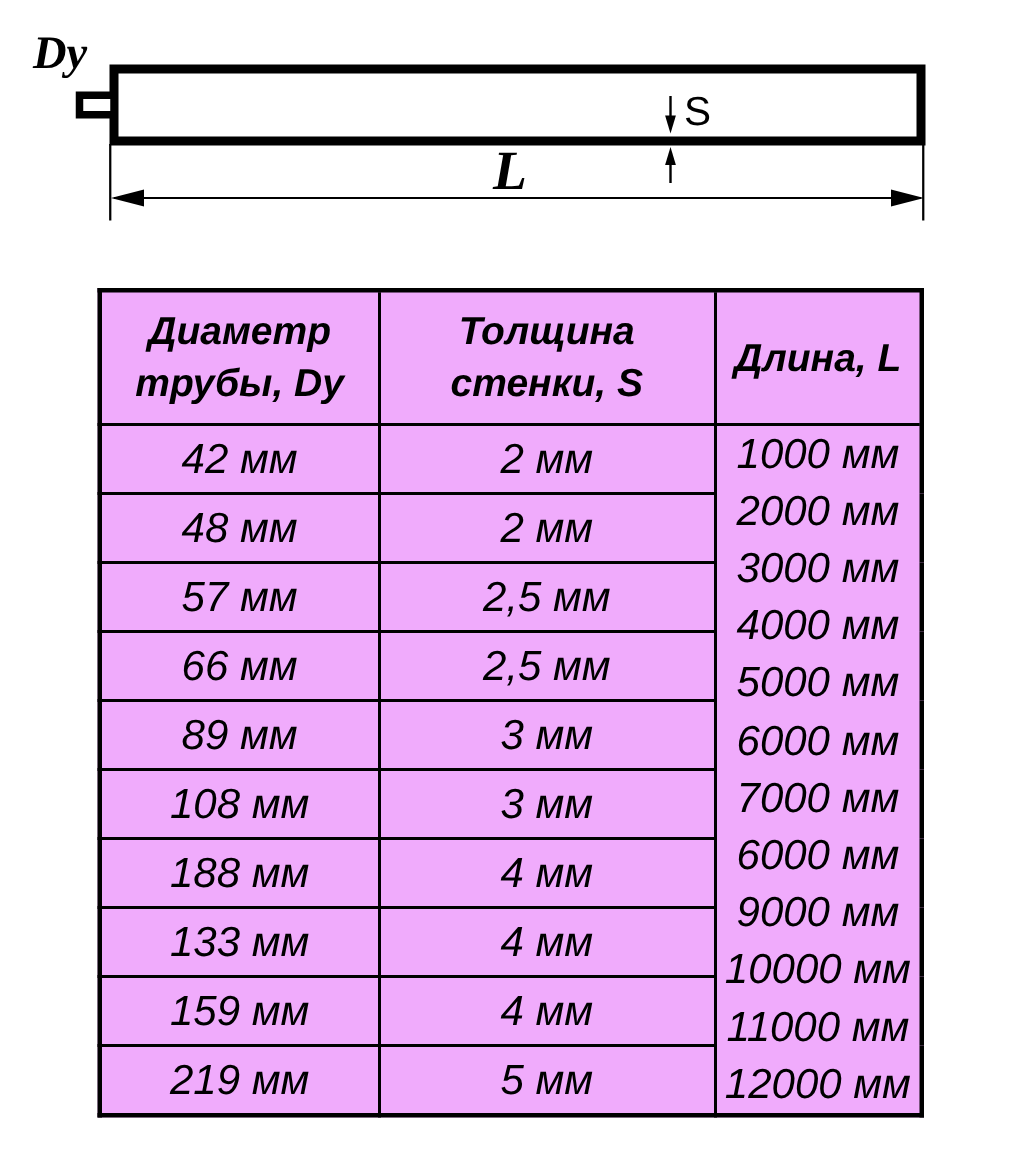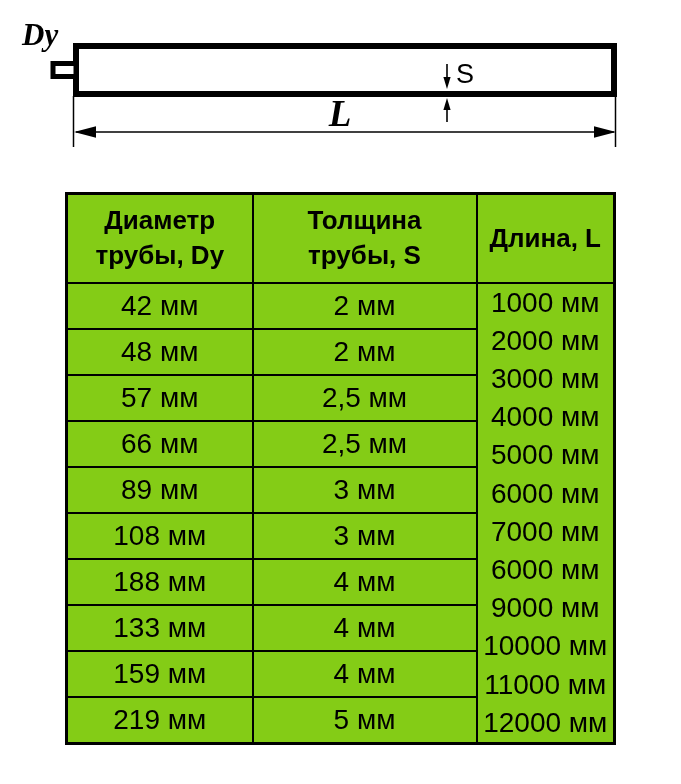--- a/index.html
+++ b/index.html
@@ -16,21 +16,22 @@
     font-family:"Liberation Serif", serif;
     font-style:italic; font-weight:bold;
   }
   .lbl-sans { font-family:"Liberation Sans", sans-serif; }
 
   
   table.spec {
     position:absolute; left:65px; top:192px;
     border-collapse:collapse; table-layout:fixed;
     border:3px solid #000;
-    background:#84cc16;
+    background:#f0abfc;
+    font-style:italic;
   }
   table.spec th, table.spec td {
     border:2px solid #000;
     text-align:center; vertical-align:middle;
     padding:0;
   }
   table.spec th {
     height:89px;
     font-size:26px; font-weight:bold; line-height:35px;
   }
@@ -82,21 +83,21 @@
     <col style="width:138px">
   </colgroup>
   <thead>
     <tr>
       <th>
         <div>Диаметр</div>
         <div>трубы, Dy</div>
       </th>
       <th>
         <div>Толщина</div>
-        <div>трубы, S</div>
+        <div>стенки, S</div>
       </th>
       <th>Длина, L</th>
     </tr>
   </thead>
   <tbody>
     <tr>
       <td>42 мм</td>
       <td>2 мм</td>
       <td class="length-cell" rowspan="10">
         <div class="len-line">1000 мм</div>

